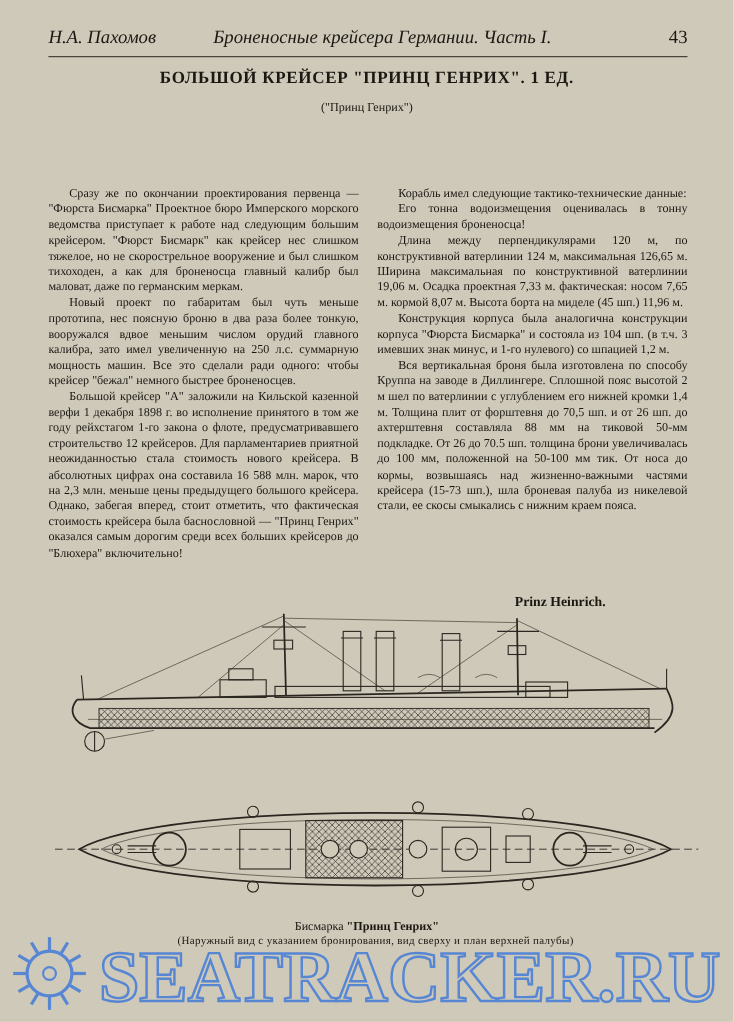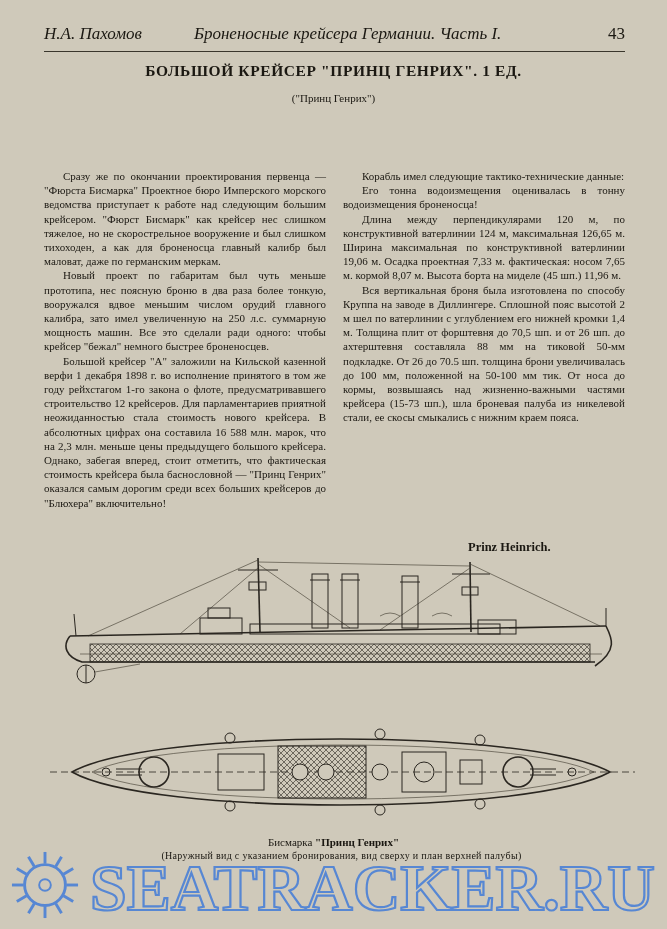--- a/index.html
+++ b/index.html
@@ -79,20 +79,21 @@
   <div class="text-columns">
     <div class="col">
       <p>Сразу же по окончании проектирования первенца — "Фюрста Бисмарка"  Проектное бюро Имперского морского ведомства приступает к работе над следующим большим крейсером. "Фюрст Бисмарк" как крейсер нес слишком тяжелое, но не скорострельное вооружение и был слишком тихоходен, а как для броненосца главный калибр был маловат, даже по германским меркам.</p>
       <p>Новый проект по габаритам был чуть меньше прототипа, нес поясную броню в два раза более тонкую, вооружался вдвое меньшим числом орудий главного калибра, зато имел увеличенную на 250 л.с. суммарную мощность машин. Все это сделали ради одного: чтобы крейсер "бежал" немного быстрее броненосцев.</p>
       <p>Большой крейсер "А" заложили на Кильской казенной верфи 1 декабря 1898 г. во исполнение принятого в том же году рейхстагом 1-го закона о флоте, предусматривавшего строительство 12 крейсеров. Для парламентариев приятной неожиданностью стала стоимость нового крейсера. В абсолютных цифрах она составила 16 588 млн. марок, что на 2,3 млн. меньше цены предыдущего большого крейсера. Однако, забегая вперед, стоит отметить, что фактическая стоимость крейсера была баснословной — "Принц Генрих" оказался самым дорогим среди всех больших крейсеров до "Блюхера" включительно!</p>
     </div>
     <div class="col">
       <p>Корабль имел следующие тактико-технические данные:</p>
       <p>Его тонна водоизмещения оценивалась в тонну водоизмещения броненосца!</p>
       <p>Длина между перпендикулярами 120 м, по конструктивной ватерлинии 124 м, максимальная 126,65 м. Ширина максимальная по конструктивной ватерлинии 19,06 м. Осадка проектная 7,33 м. фактическая: носом 7,65 м. кормой 8,07 м. Высота борта на миделе (45 шп.) 11,96 м.</p>
+      <p>Конструкция корпуса была аналогична конструкции корпуса "Фюрста Бисмарка" и состояла из 104 шп. (в т.ч. 3 имевших знак минус, и 1-го нулевого) со шпацией 1,2 м.</p>
       <p>Вся вертикальная броня была изготовлена по способу Круппа на заводе в Диллингере. Сплошной пояс высотой 2 м шел по ватерлинии с углублением его нижней кромки 1,4 м. Толщина плит от форштевня до 70,5 шп. и от 26 шп. до ахтерштевня составляла 88 мм на тиковой 50-мм подкладке. От 26 до 70.5 шп. толщина брони увеличивалась до 100 мм, положенной на 50-100 мм тик. От носа до кормы, возвышаясь над жизненно-важными частями крейсера (15-73 шп.), шла броневая палуба из никелевой стали, ее скосы смыкались с нижним краем пояса.</p>
     </div>
   </div>
 
   <div class="figure">
     <div class="figure-label">Prinz Heinrich.</div>
 
     <svg class="side-view" width="585" height="152" viewBox="0 0 585 152">
       <defs>
         <pattern id="xhatch" width="6" height="6" patternUnits="userSpaceOnUse">

